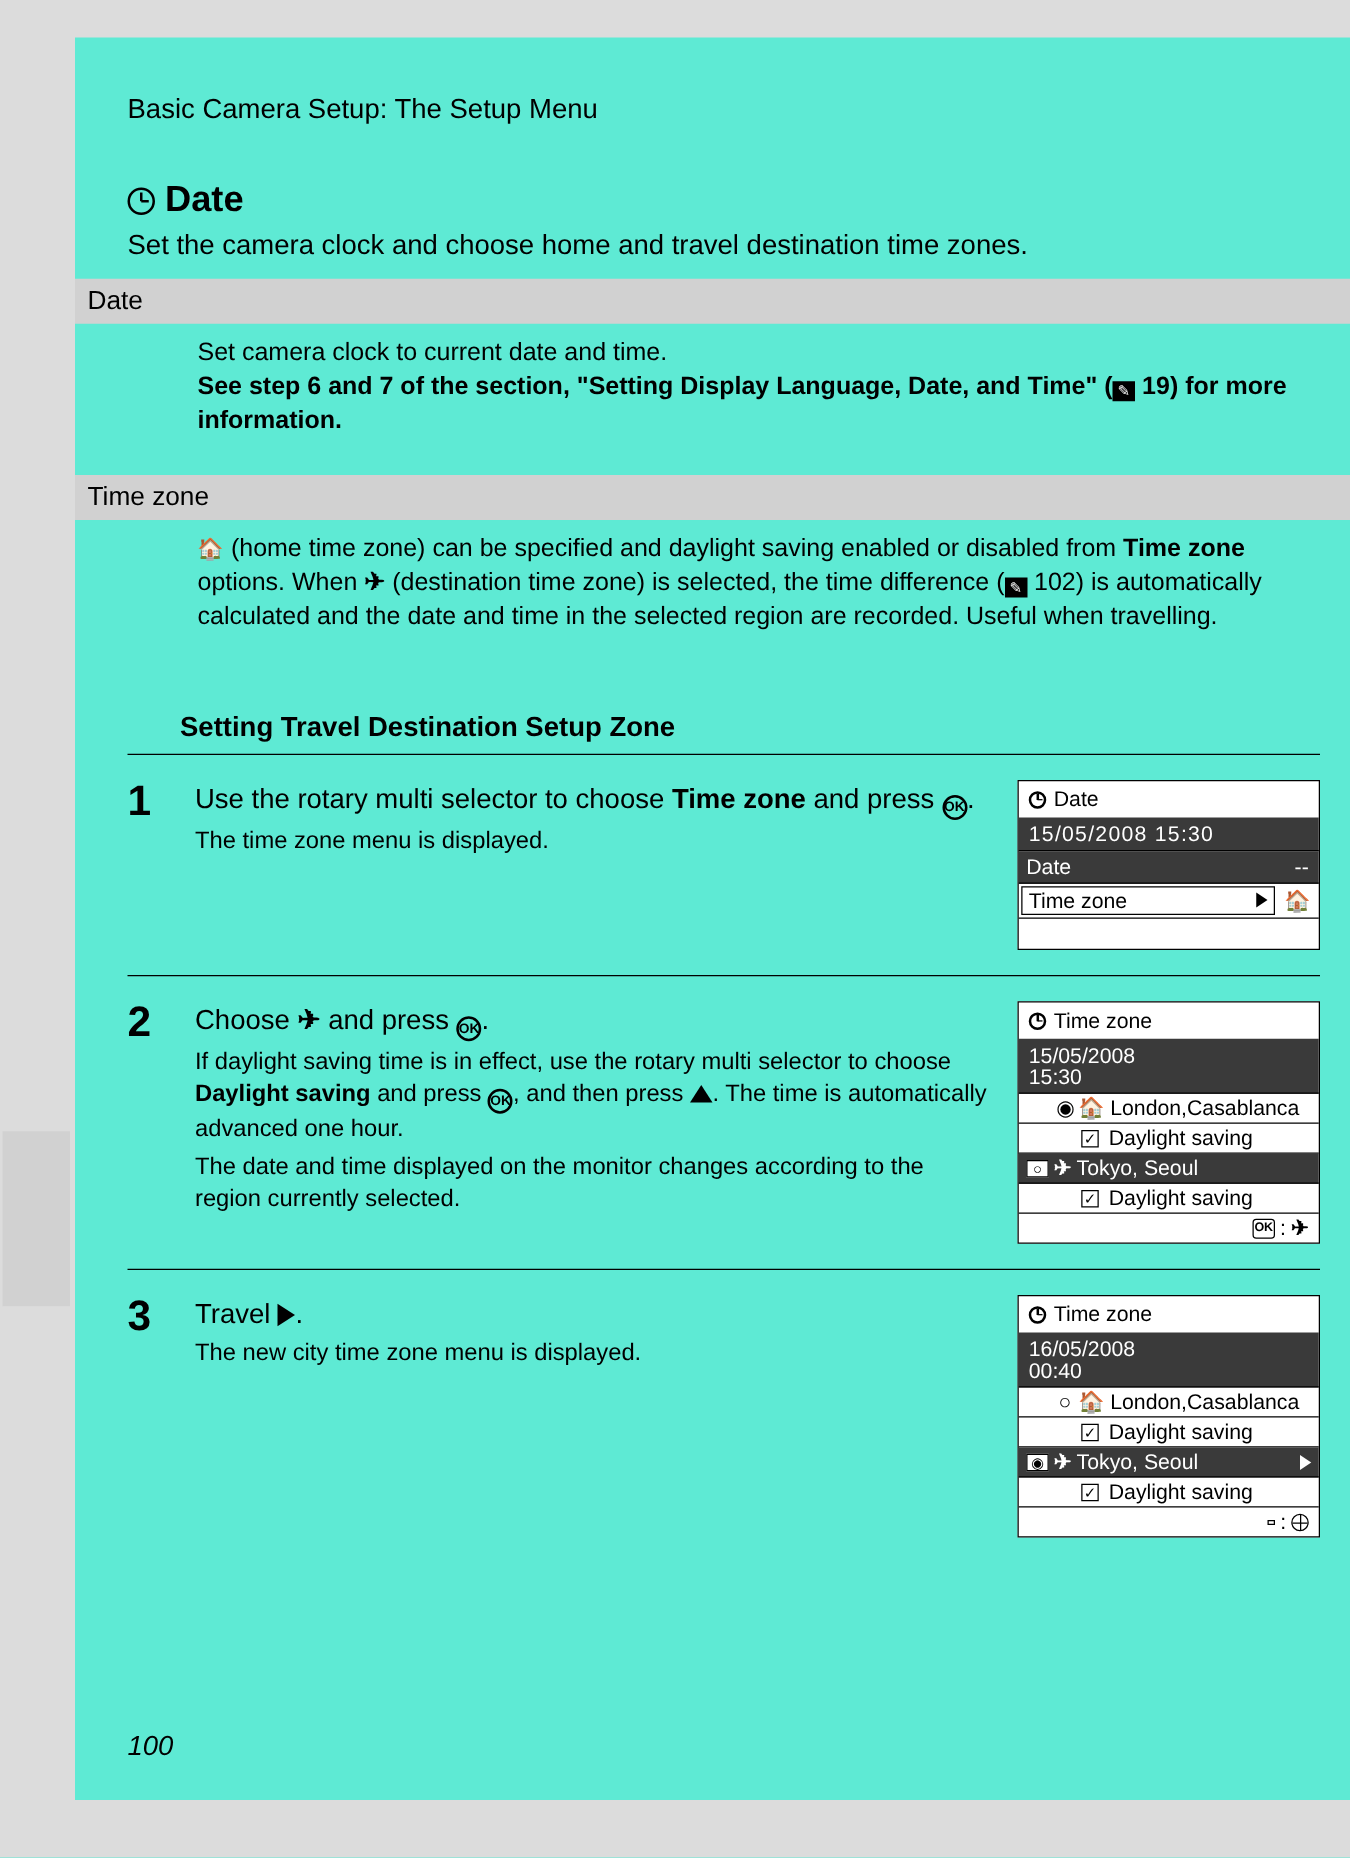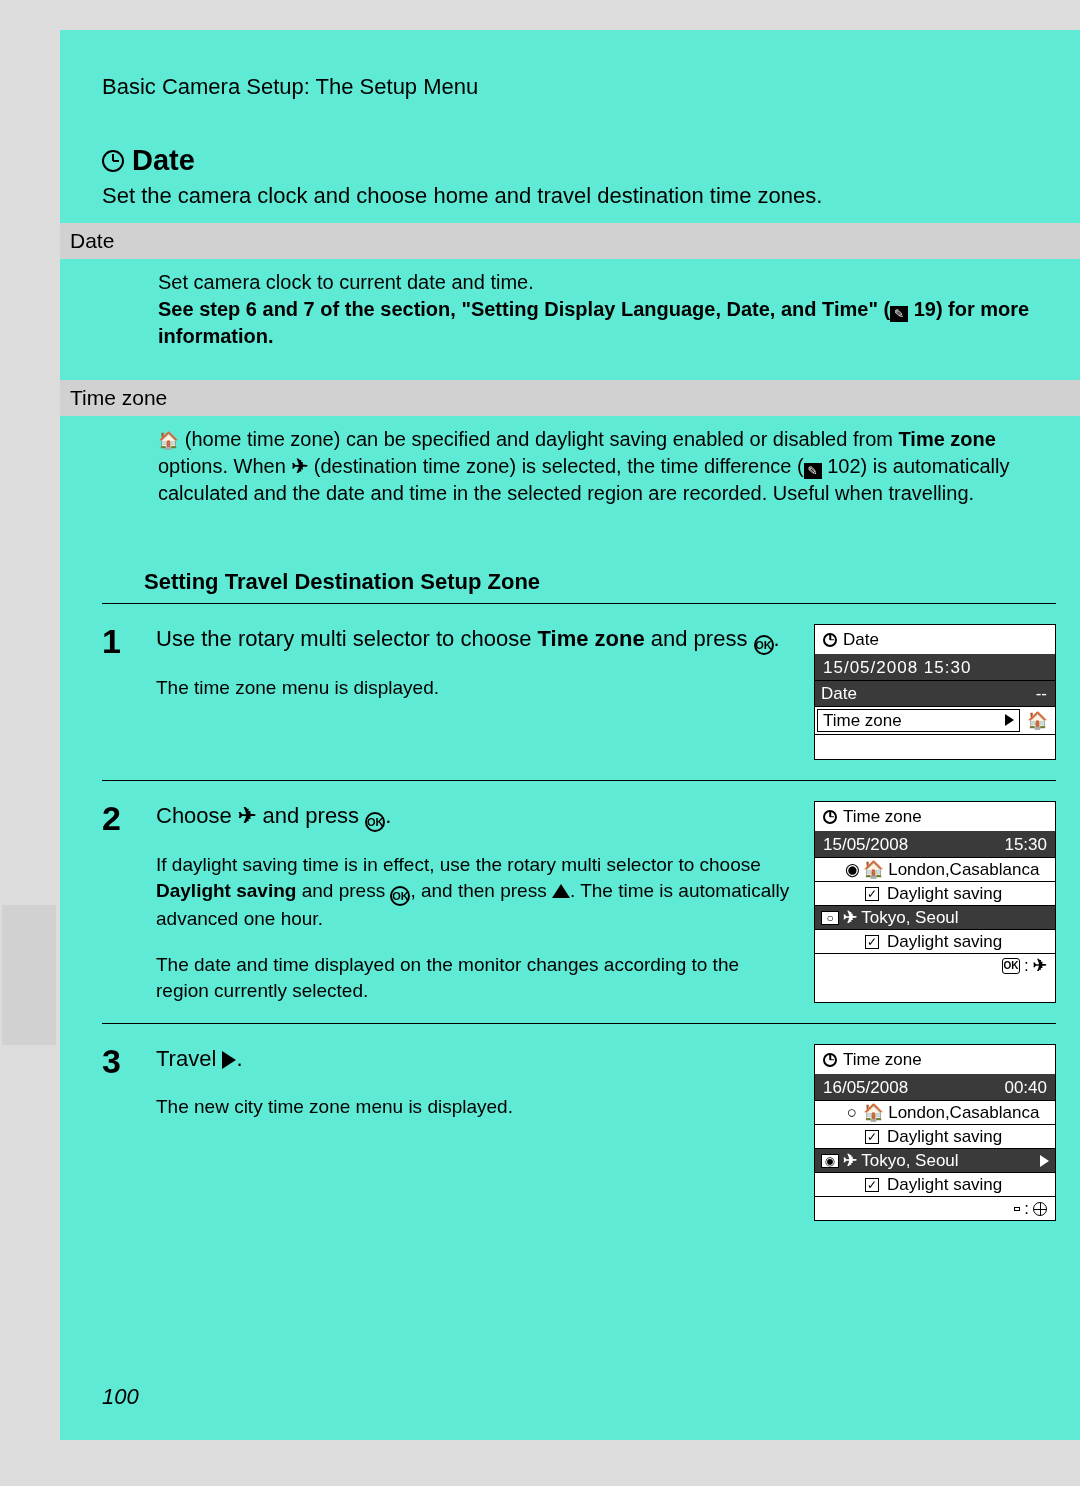--- a/index.html
+++ b/index.html
@@ -59,21 +59,21 @@
   .step:last-child { border-bottom: none; }
   .num {
     font-size: 34px;
     font-weight: 700;
     width: 36px;
     flex: none;
     line-height: 1;
   }
   .step-text { flex: 1; min-width: 0; }
   .step-title { font-size: 22px; line-height: 1.35; }
-  .step-sub { font-size: 19px; margin-top: 20px; line-height: 1.35; }
+  .step-sub { font-size: 19px; margin-top: 4px; line-height: 1.35; }
   .lcd {
     width: 242px;
     flex: none;
     border: 1.5px solid #000;
     background: #fff;
     font-family: Arial, sans-serif;
     font-size: 17px;
     line-height: 1;
   }
   .lcd-title {
@@ -82,20 +82,21 @@
     align-items: center;
     gap: 6px;
   }
   .lcd-dark {
     background: #3a3a3a;
     color: #fff;
     padding: 5px 8px 4px 8px;
     display: flex;
     justify-content: space-between;
     border-bottom: 1px solid #000;
+    flex-direction: column;
   }
   .lcd-darkc {
     background: #3a3a3a;
     color: #fff;
     text-align: left;
     padding: 5px 8px 4px 8px;
     letter-spacing: 1px;
     border-bottom: 1px solid #000;
   }
   .lcd-row {

